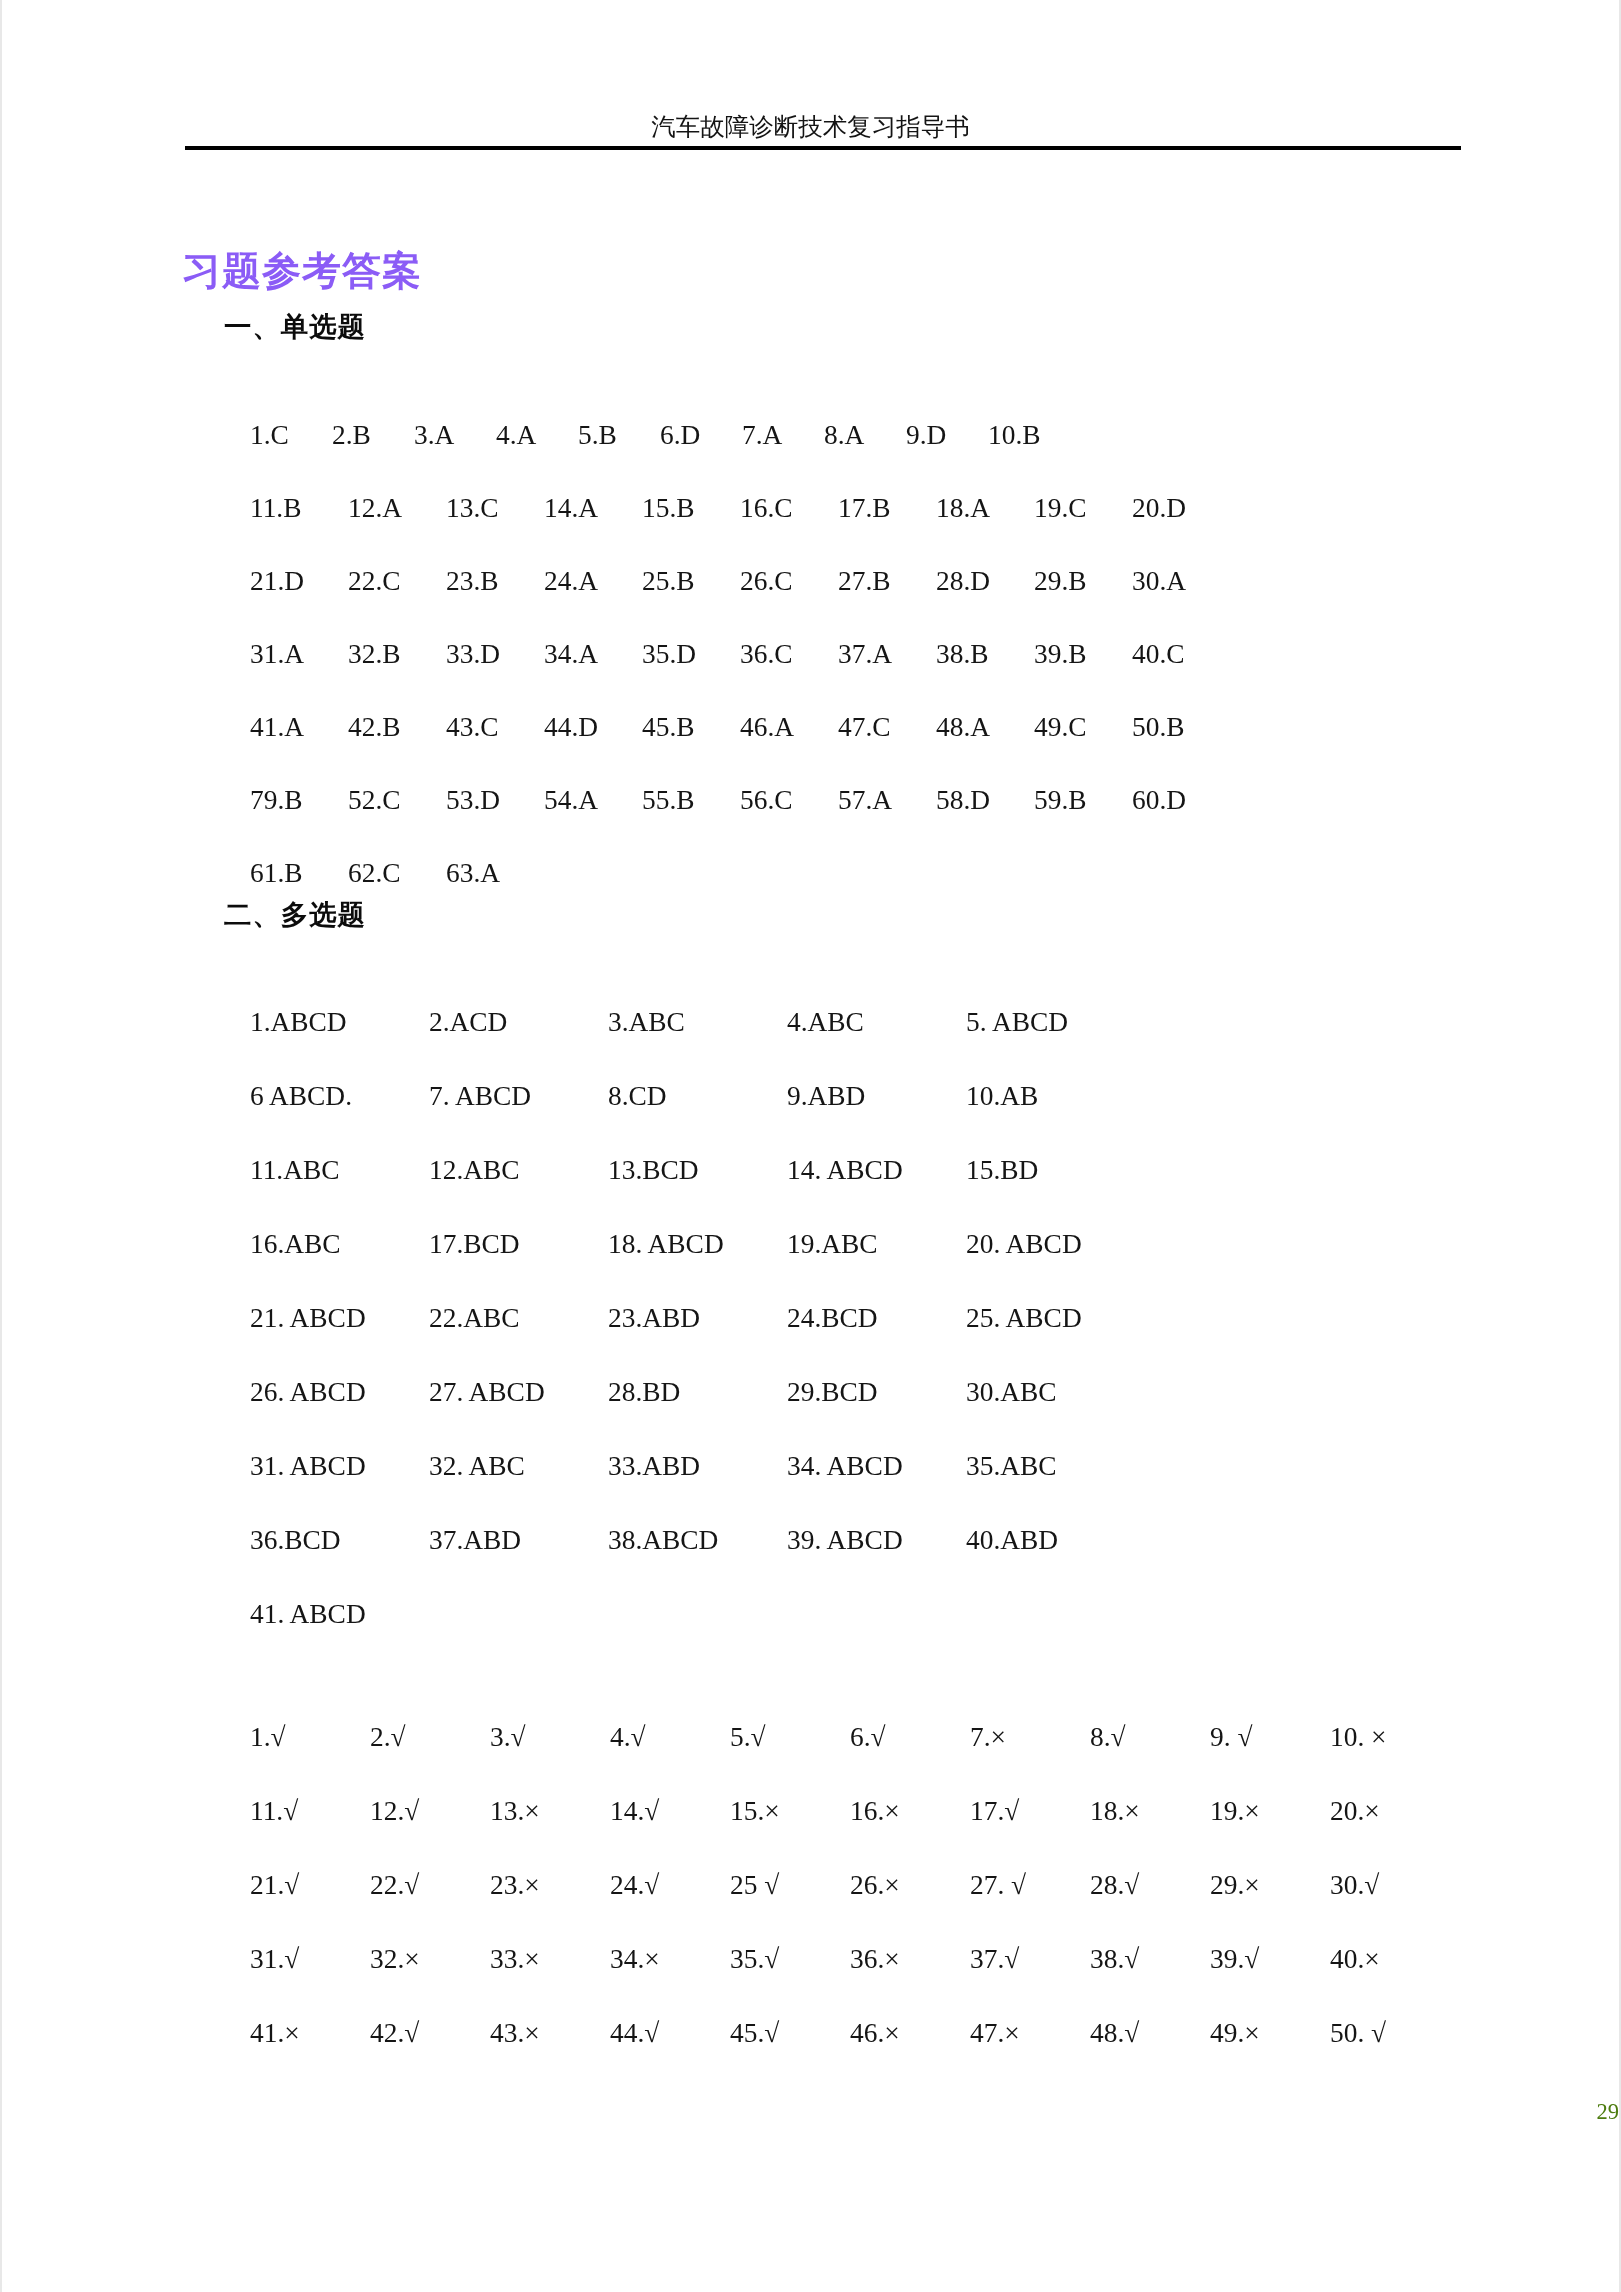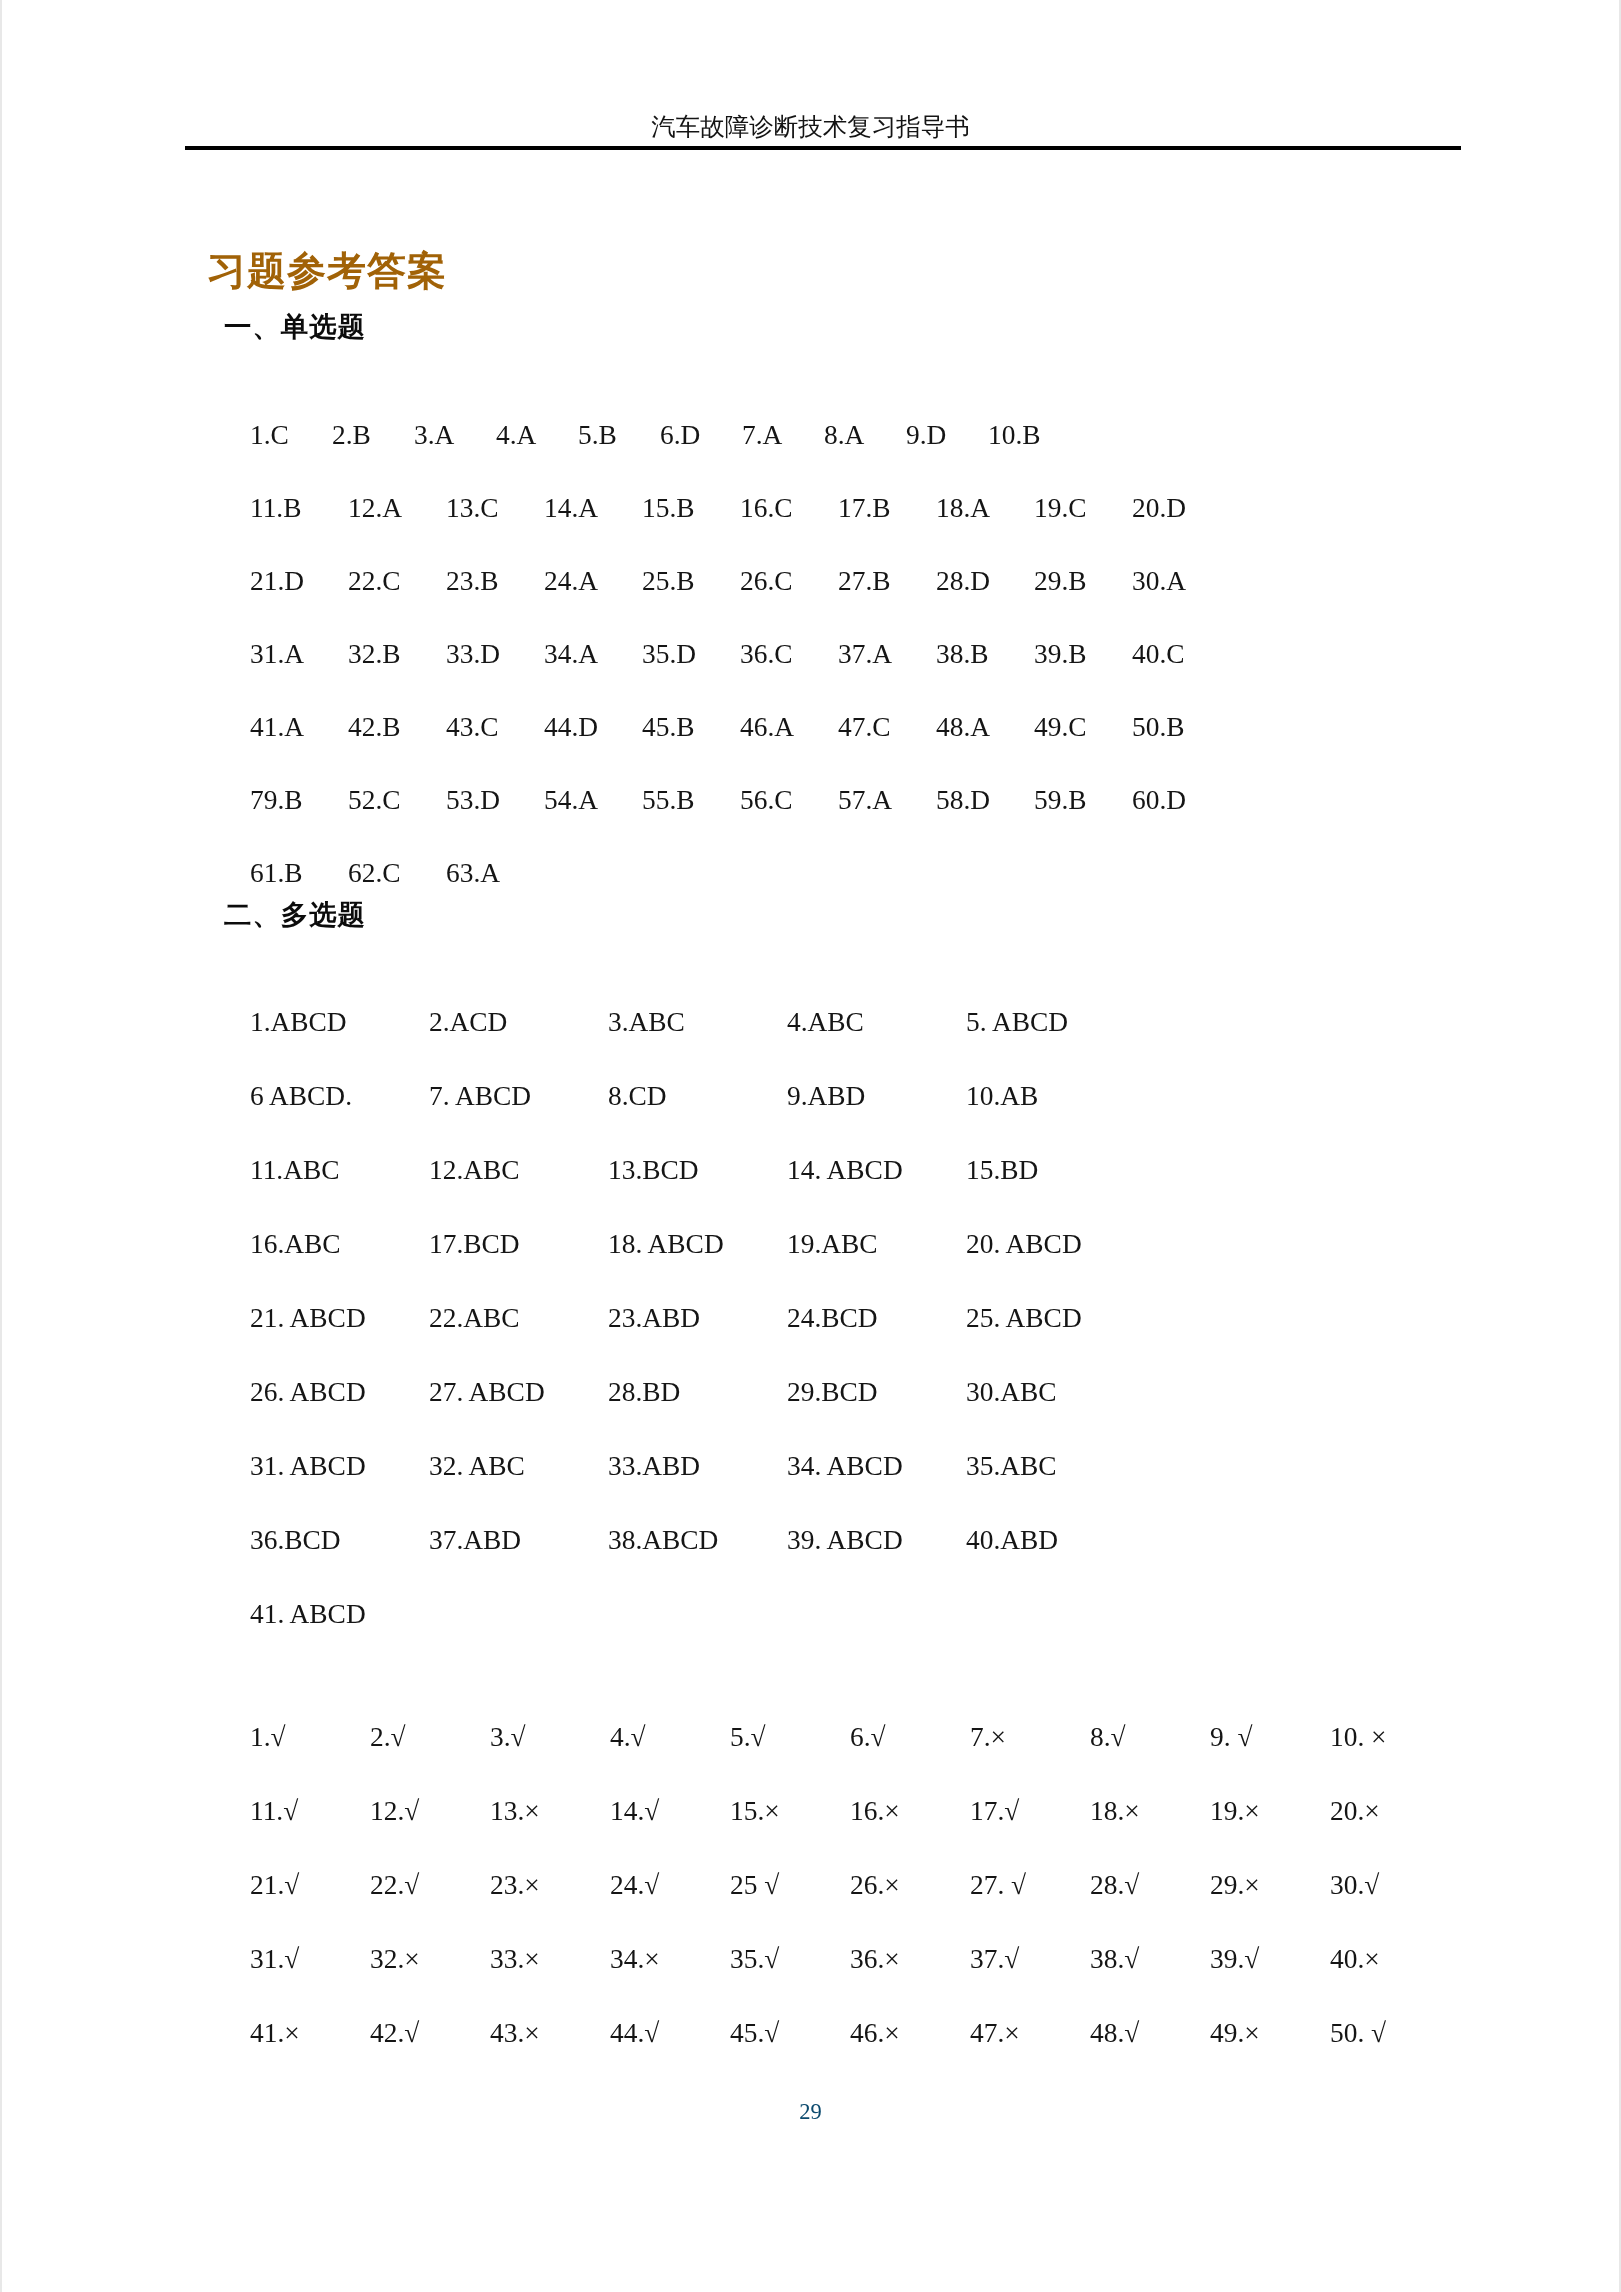--- a/index.html
+++ b/index.html
@@ -20,24 +20,24 @@
     color:#141414;
     font-family:"Liberation Serif", serif;
   }
   .head-rule{
     position:absolute;top:146px;left:183px;
     width:1276px;height:3.9px;
     background:#000000;
   }
   
   .doc-title{
-    position:absolute;top:218px;left:205px;
+    position:absolute;top:218px;left:180px;
     font-size:39px;font-weight:700;
     font-family:"Liberation Sans", sans-serif;
-    color:#a16207;
+    color:#8b5cf6;
     letter-spacing:1px;
   }
   
   .section{position:absolute;left:194px;right:78px;}
   #sec-single{top:310px;}
   #sec-multi{top:898px;}
   #sec-tf{top:1656px;}
   .sec-heading{
     font-size:27.4px;font-weight:700;
     font-family:"Liberation Sans", sans-serif;
@@ -62,23 +62,23 @@
     font-family:"Liberation Serif", serif;
     flex:0 0 auto;
   }
   #sec-single .answer-row .item{width:98px;}
   #sec-single .answer-row:first-child .item{width:82px;}
   #sec-multi .answer-row .item{width:179px;}
   #sec-tf .answer-row .item{width:120px;}
   
   .page-number{
     position:absolute;top:2099px;left:0;width:100%;
-    text-align:center;
+    text-align:right;
     font-size:22.5px;
-    color:#0c4a6e;
+    color:#4d7c0f;
   }
 </style>
 </head>
 <body>
 
 <div class="page">
 
   <div class="running-head">汽车故障诊断技术复习指导书</div>
 
   <div class="head-rule"></div>

